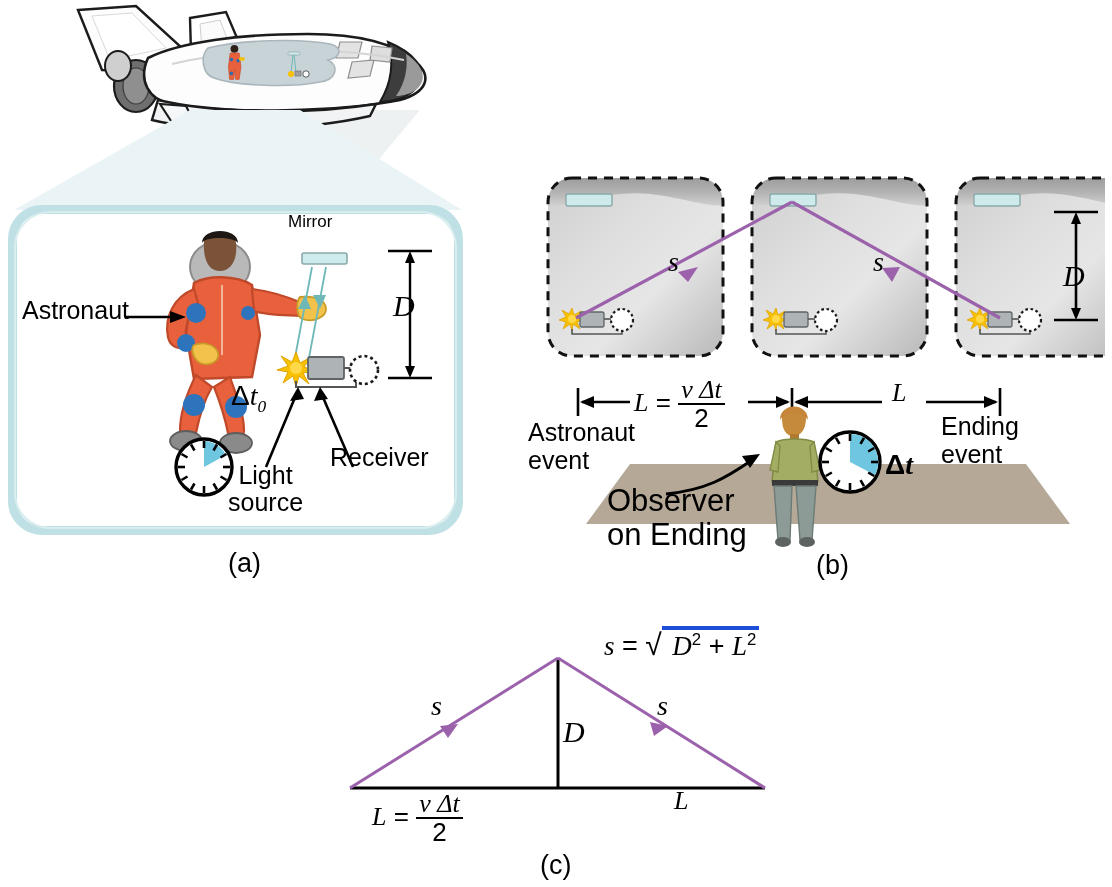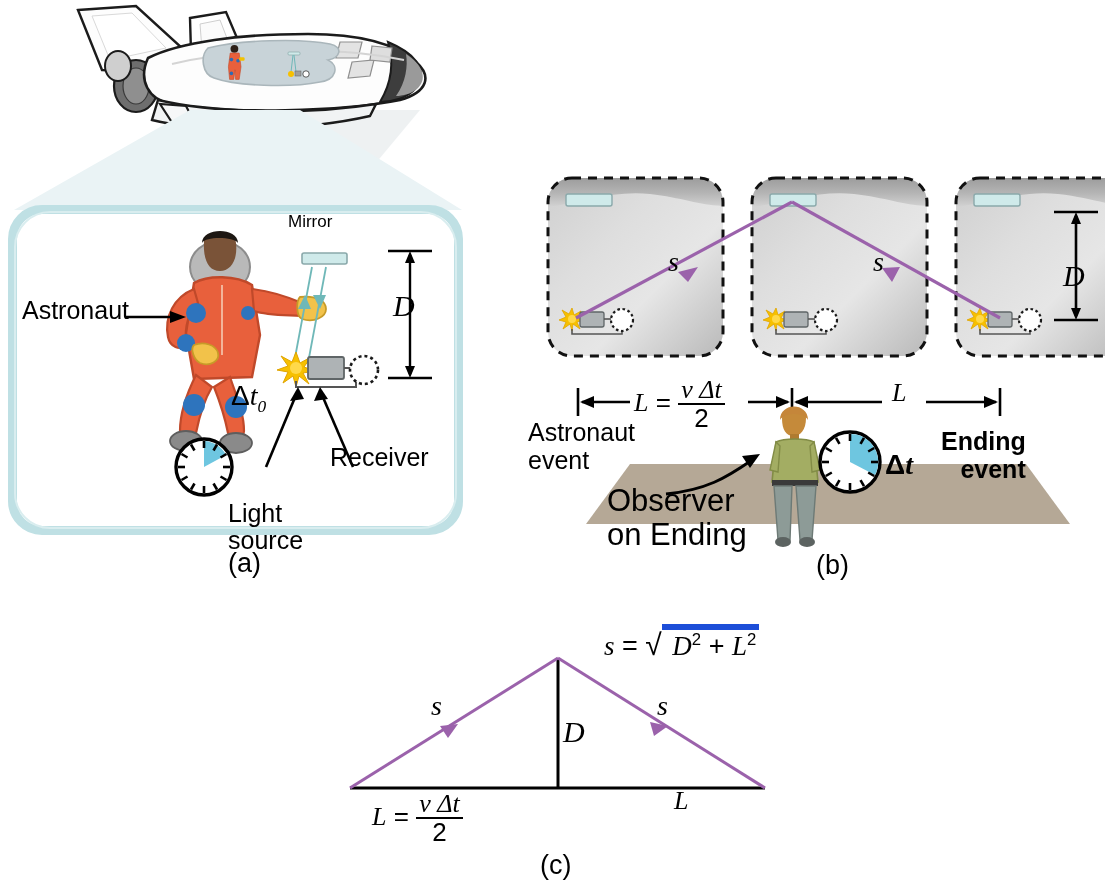--- a/index.html
+++ b/index.html
@@ -12,21 +12,21 @@
   
   #panel-a-frame{left:8px;top:205px;width:455px;height:330px;
       border:9px solid #bfe0e4;border-radius:34px;background:#ffffff;box-sizing:border-box;}
   #panel-a-frame::after{content:"";position:absolute;inset:-3px;border-radius:36px;
       border:2px solid #d9edef;pointer-events:none;}
 
   sub{font-size:.62em;}
   .frac{display:inline-block;vertical-align:middle;text-align:center;line-height:1.05;}
   .frac .num{display:block;border-bottom:2px solid #000;padding:0 3px;}
   .frac .den{display:block;padding:0 3px;}
-  .sqrt-bar{border-top:6px solid #1d4ed8;padding:1px 3px 0 3px;}
+  .sqrt-bar{border-top:4px solid #1d4ed8;padding:1px 3px 0 3px;}
 </style>
 </head>
 <body>
 
 <div class="abs" style="left:40px;top:0px;width:430px;height:175px;">
   <svg width="430" height="175" viewBox="0 0 430 175">
 
     <polygon points="60,170 330,170 380,110 150,110" fill="#eceff1" opacity="0.9"></polygon>
 
     <path d="M120,120 C170,92 250,86 330,92 L330,104 C250,100 175,106 128,128 Z" fill="#b9bcbe" opacity="0.75"></path>
@@ -175,21 +175,21 @@
         <line x1="170" y1="262" x2="177" y2="262"></line>
         <line x1="173.5" y1="249" x2="179.5" y2="252.5"></line>
         <line x1="183" y1="239.5" x2="186.5" y2="245.5"></line>
       </g>
     </g>
   </svg>
 </div>
 
 <div class="lbl" style="left:288px;top:212px;font-size:17px;">Mirror</div>
 <div class="lbl" style="left:22px;top:296px;font-size:25px;text-align:right;">Astronaut</div>
-<div class="lbl" style="left:228px;top:462px;font-size:25px;line-height:1.06;text-align:left;margin-top:38px;">
+<div class="lbl" style="left:228px;top:462px;font-size:25px;line-height:1.06;text-align:center;">
   <span>Light</span><br>
   <span>source</span>
 </div>
 <div class="lbl" style="left:330px;top:443px;font-size:25px;">Receiver</div>
 <div class="lbl ital" style="left:393px;top:289px;font-size:30px;">D</div>
 <div class="lbl" style="left:231px;top:380px;font-size:28px;">
   <span>Δ</span><span class="ital">t</span><sub class="ital">0</sub>
 </div>
 <div class="lbl" style="left:228px;top:548px;font-size:27px;">(a)</div>
 
@@ -356,21 +356,21 @@
     <span class="num ital">v Δt</span>
     <span class="den">2</span>
   </span>
 </div>
 <div class="lbl ital" style="left:892px;top:378px;font-size:26px;">L</div>
 
 <div class="lbl" style="left:528px;top:419px;font-size:25px;line-height:1.1;">
   <span>Astronaut</span><br>
   <span>event</span>
 </div>
-<div class="lbl" style="left:941px;top:428px;font-size:25px;line-height:1.1;text-align:right;font-weight:bold;">
+<div class="lbl" style="left:941px;top:413px;font-size:25px;line-height:1.1;text-align:left;">
   <span>Ending</span><br>
   <span>event</span>
 </div>
 <div class="lbl" style="left:607px;top:484px;font-size:31px;line-height:1.1;">
   <span>Observer</span><br>
   <span>on Ending</span>
 </div>
 <div class="lbl" style="left:885px;top:449px;font-size:28px;font-weight:bold;">
   <span>Δ</span><span class="ital">t</span>
 </div>

